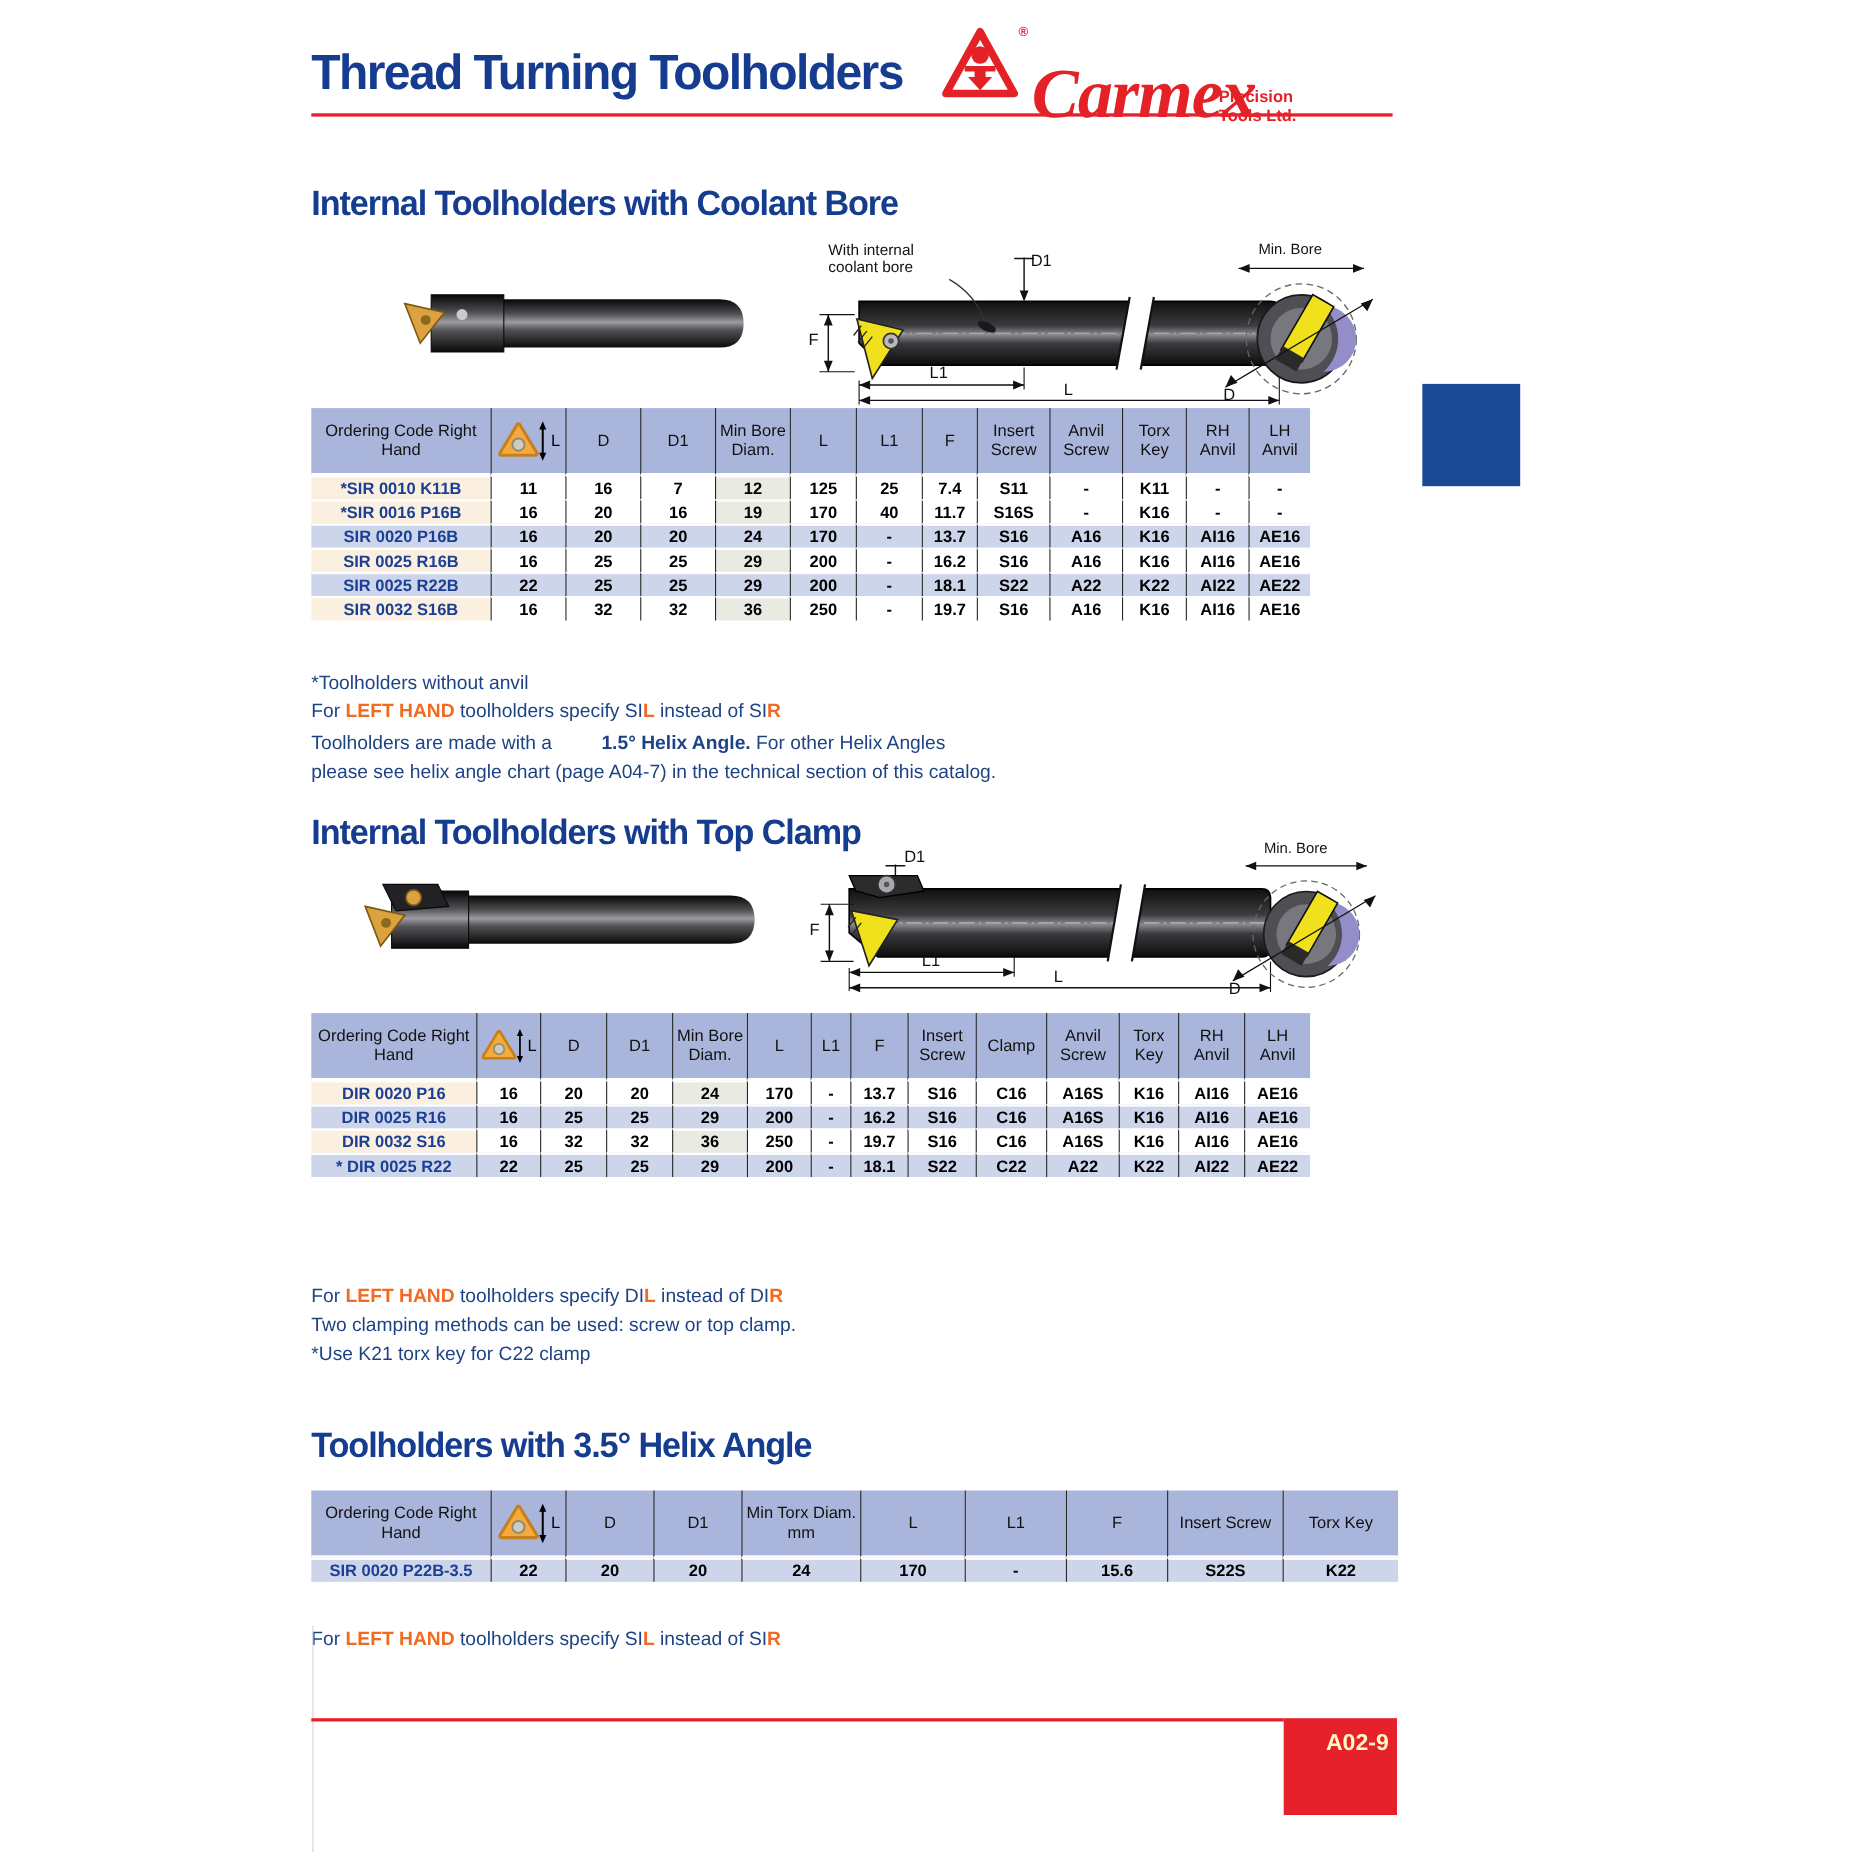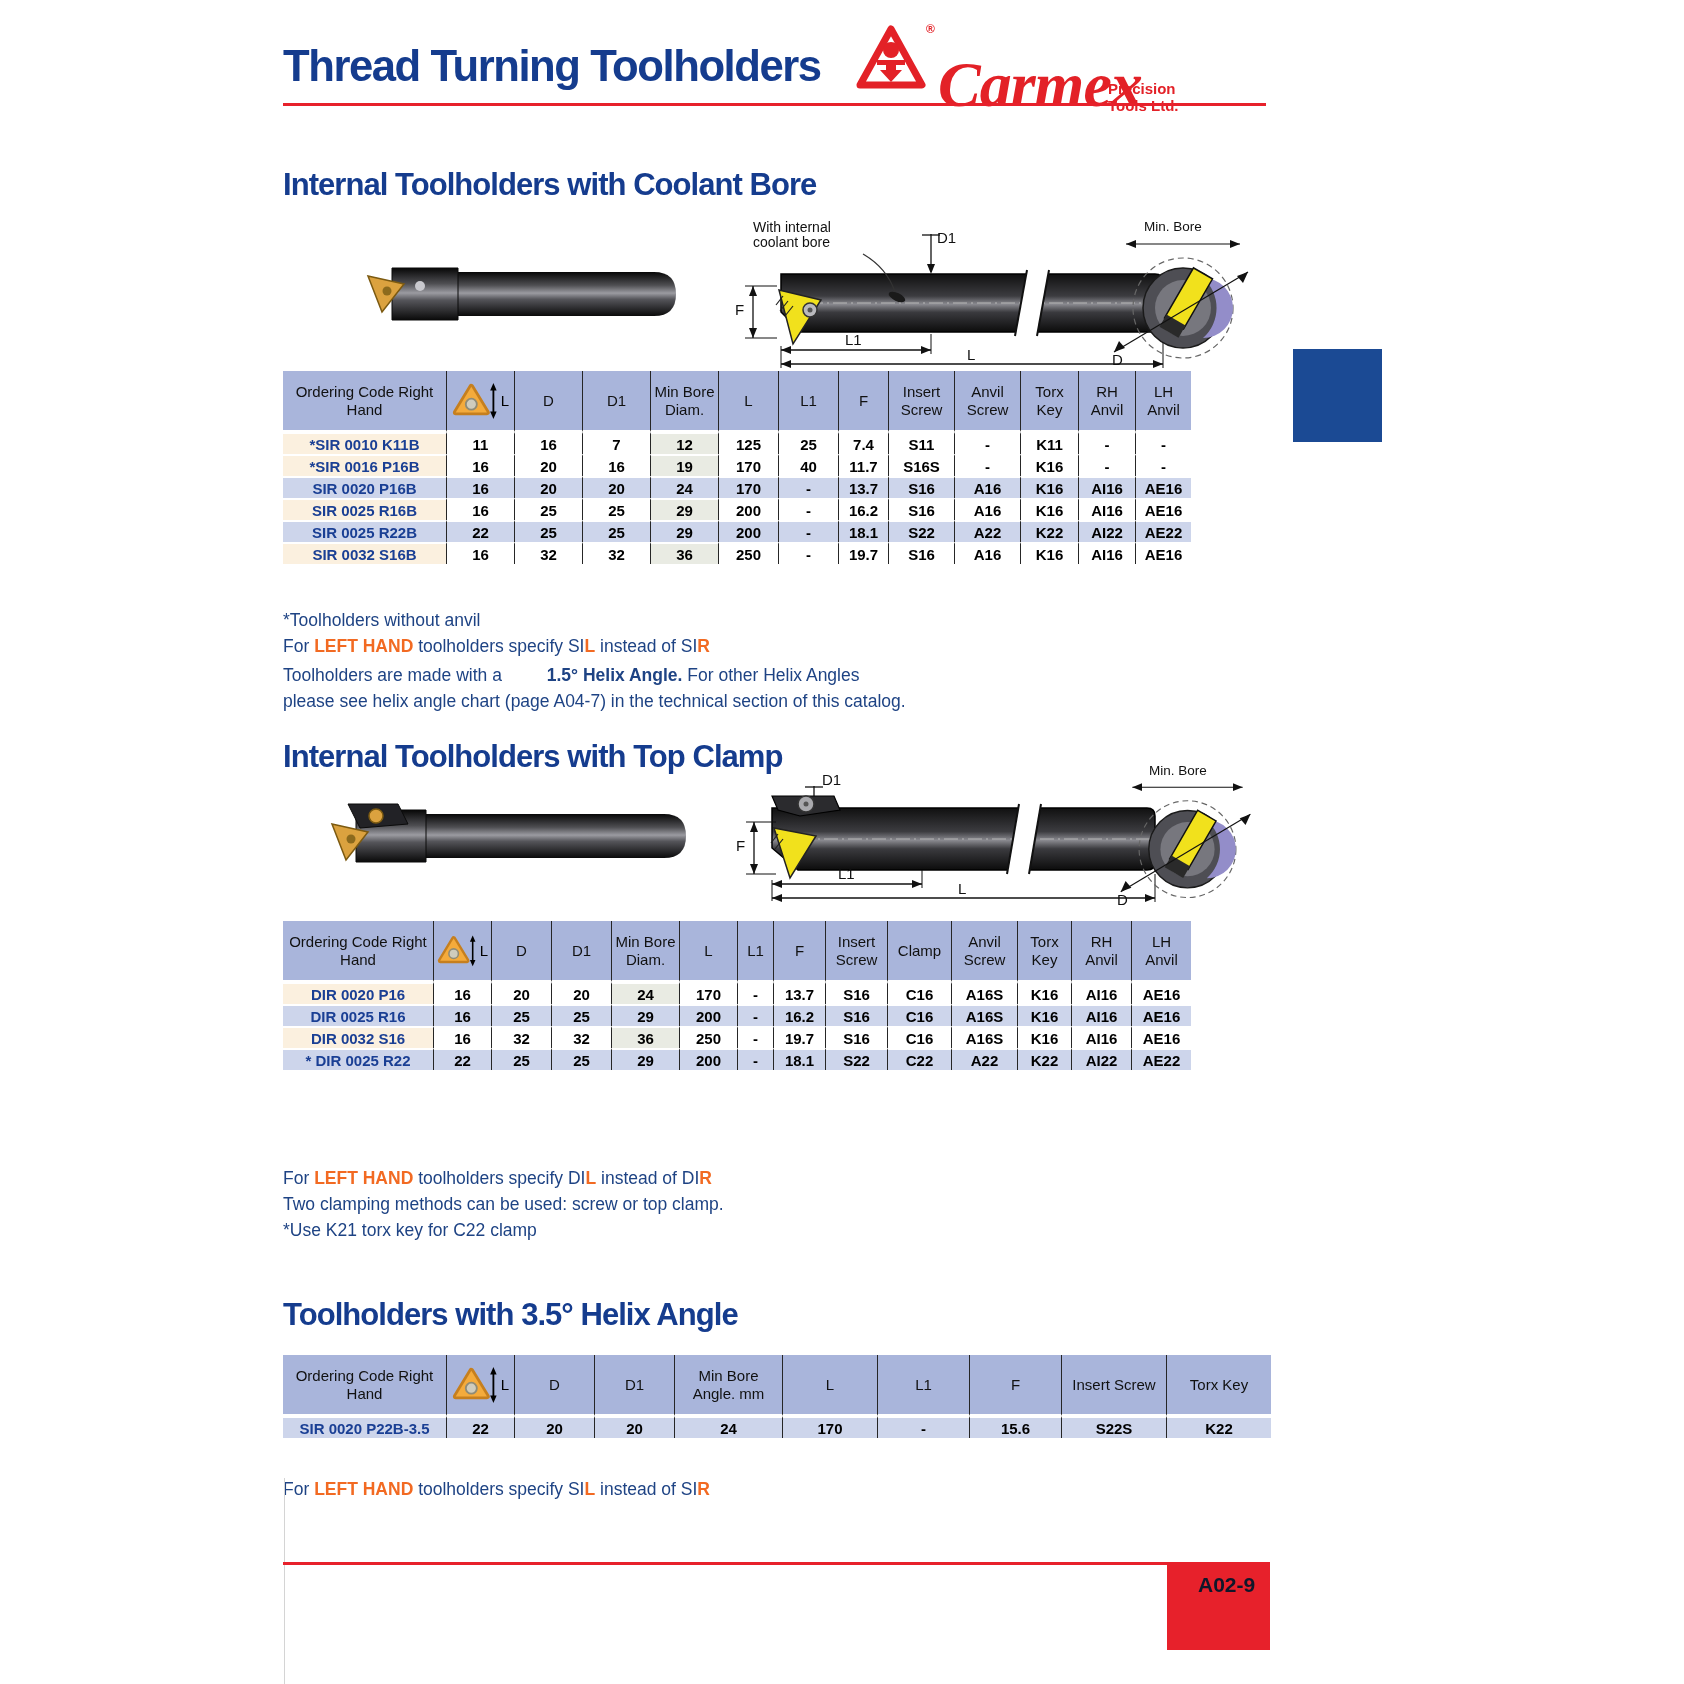--- a/index.html
+++ b/index.html
@@ -54,21 +54,21 @@
   .notes .bold { font-weight:700;margin-left:40px; }
   #notes1a { top:607px; }
   #notes1b { top:662px; }
   #notes2 { top:1148px;margin-top:17px; }
   #notes3 { top:1476px; }
 
   
   .blue-tab { position:absolute; left:1293px; top:349px; width:89px; height:93px; background:#1b4a94; }
   .foot-rule { position:absolute; left:283px; top:1562px; width:884px; height:2.5px; background:#e7212b; }
   .page-tab { position:absolute; left:1167px; top:1562px; width:103px; height:88px; background:#e7212b;
-    color:#0f172a; font-size:21px; font-weight:700; padding-top:11px;padding-left:31px; }
+    color:#fef9c3; font-size:21px; font-weight:700; text-align:center; padding-top:11px;padding-left:31px; }
   .margin-line { position:absolute; left:284px; top:1478px; width:1px; height:206px; background:#d4d4d4; }
 </style>
 </head>
 <body>
 
 <svg width="0" height="0" style="position:absolute">
   <defs>
     <g id="ins-ico">
       <polygon points="21,5 38,33 4,33" fill="#f4ab3c" stroke="#c67f1e" stroke-width="6" stroke-linejoin="round"></polygon>
       <polygon points="21,5 38,33 4,33" fill="#f4ab3c"></polygon>
@@ -533,21 +533,21 @@
         <th>
           <span class="icon-th-wrap">
               <svg class="insico" viewBox="0 0 50 40">
                 <use href="#ins-ico"></use>
               </svg>
               <span class="insL">L</span>
             </span>
         </th>
         <th>D</th>
         <th>D1</th>
-        <th>Min Bore Angle. mm</th>
+        <th>Min Torx Diam. mm</th>
         <th>L</th>
         <th>L1</th>
         <th>F</th>
         <th>Insert Screw</th>
         <th>Torx Key</th>
       </tr>
     </thead>
     <tbody>
         <tr class="alt">
           <td class="code">SIR 0020 P22B-3.5</td>

